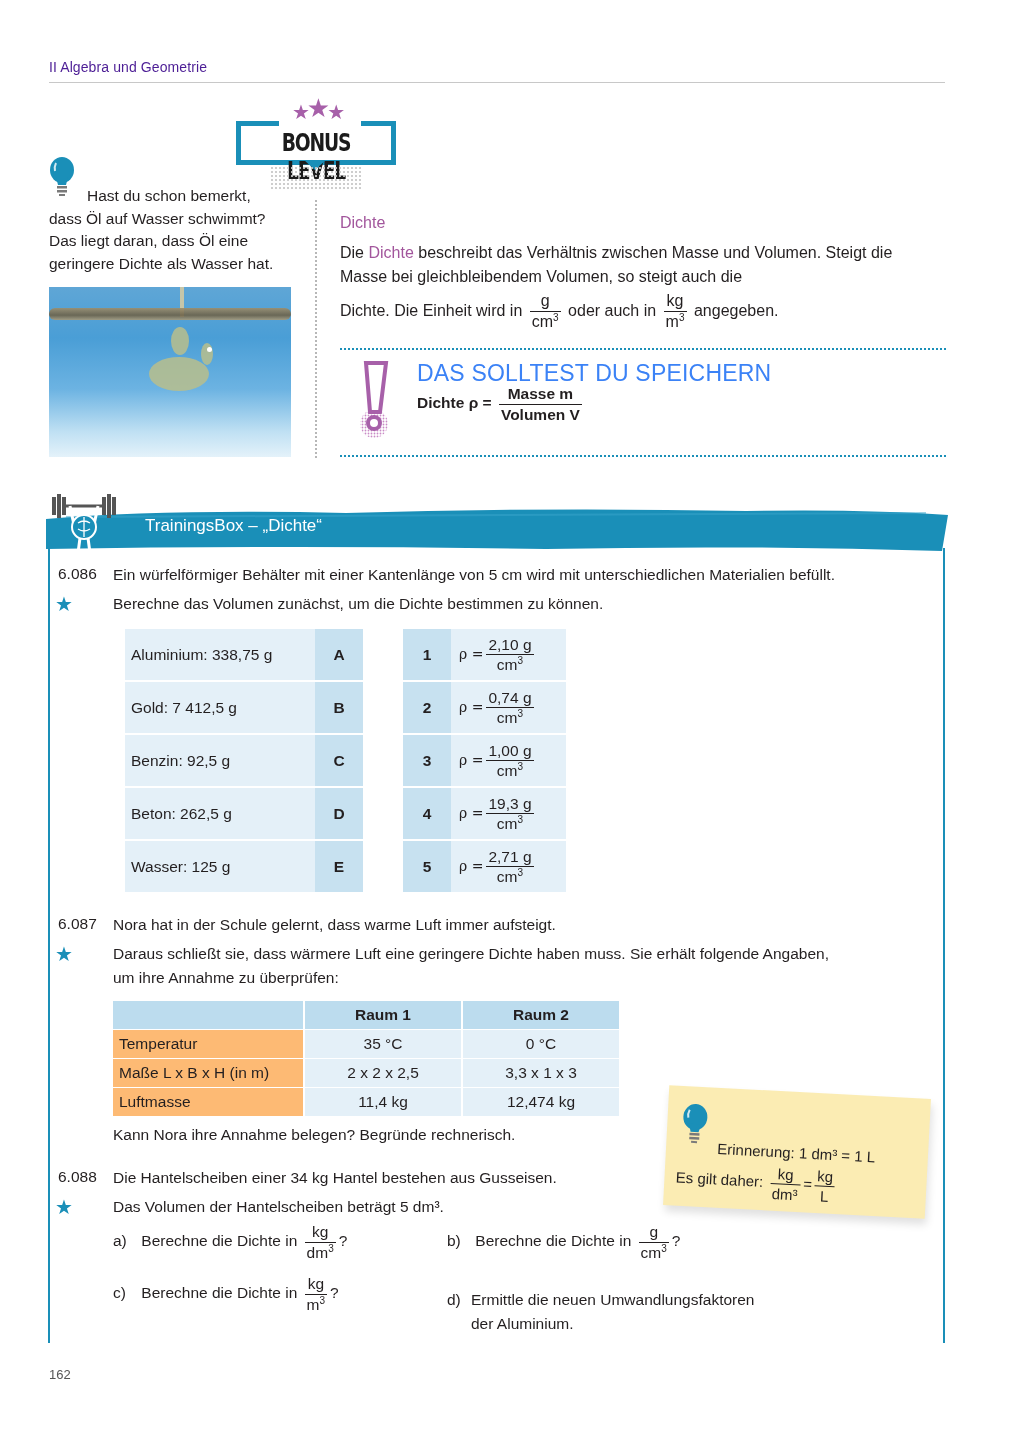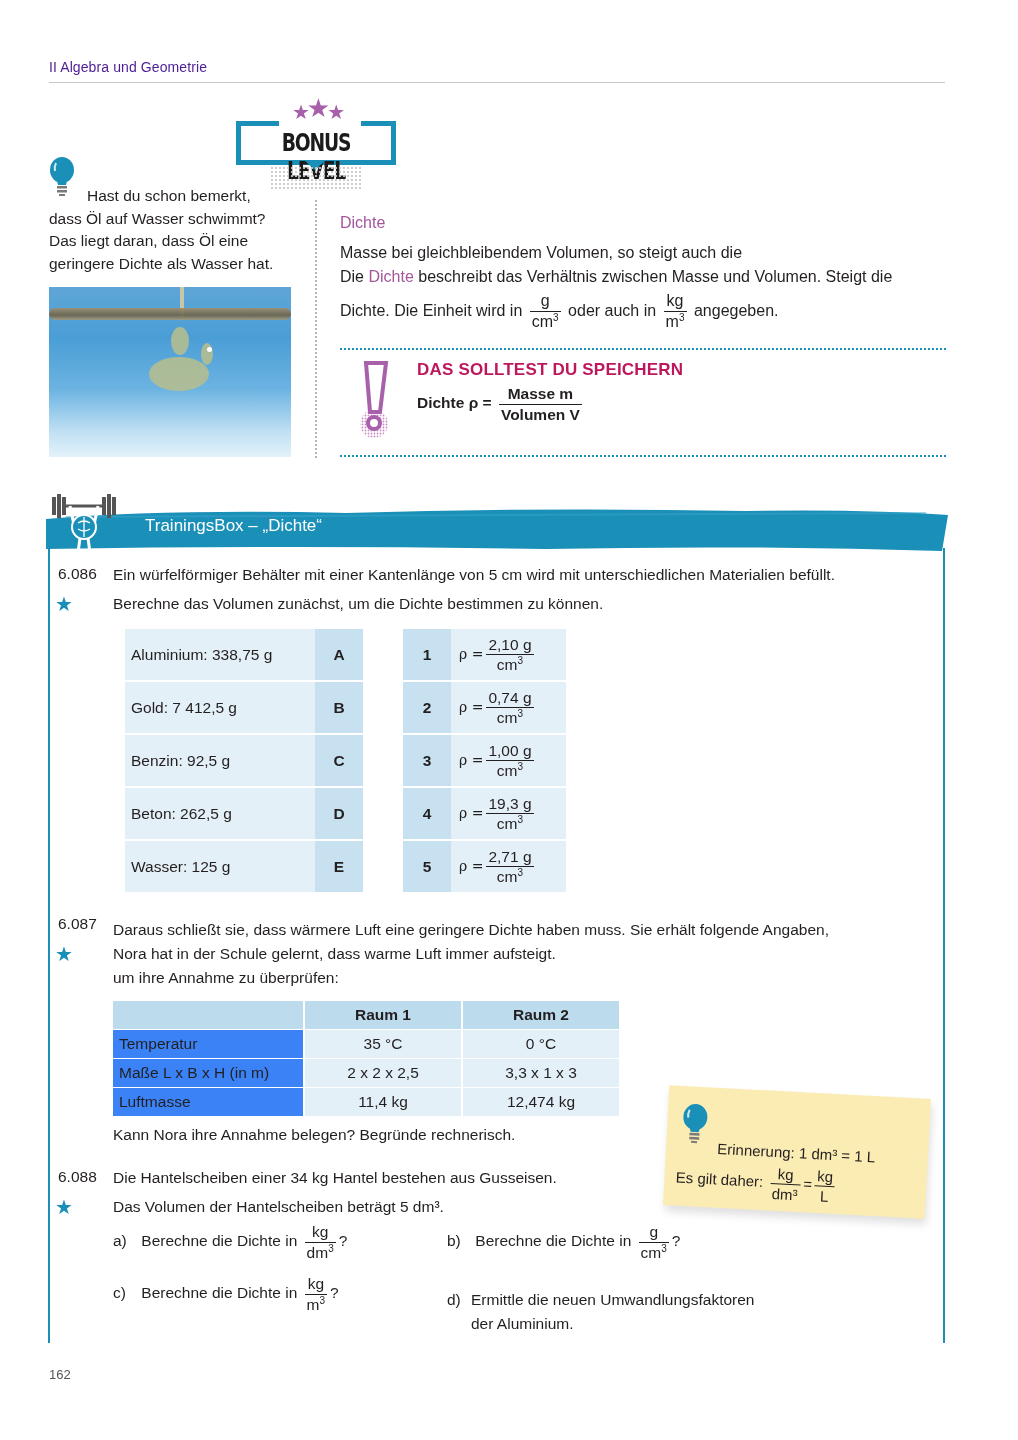--- a/index.html
+++ b/index.html
@@ -34,21 +34,21 @@
   
   .dichte-title { position: absolute; left: 340px; top: 214px; font-size: 16px; color: #a2569c; }
   .dichte-text { position: absolute; left: 340px; top: 241px; width: 608px; font-size: 16px; line-height: 24px; }
   .accent { color: #a2569c; }
   .frac { display: inline-block; vertical-align: middle; text-align: center; margin: 0 3px; line-height: 1; }
   .frac .num { display: block; padding: 0 2px 2px; border-bottom: 1px solid #231f20; }
   .frac .den { display: block; padding: 2px 2px 0; }
   .dotted-line { position: absolute; left: 340px; width: 606px; border-top: 2px dotted #1a8fb8; }
 
   .excl { position: absolute; left: 352px; top: 360px; width: 46px; height: 80px; }
-  .merk-title { position: absolute; left: 417px; top: 360px; font-size: 17px; color: #be185d; font-weight: bold; letter-spacing: 0.2px; }
+  .merk-title { position: absolute; left: 417px; top: 360px; font-size: 23px; color: #3b82f6; font-weight: normal; letter-spacing: 0.2px; }
   .merk-formula { position: absolute; left: 417px; top: 386px; font-size: 15.5px; font-weight: bold; }
   .merk-formula .frac .num { border-bottom: 1.5px solid #231f20; }
 
   
   .tb-banner { position: absolute; left: 46px; top: 505px; width: 902px; height: 46px; }
   .tb-title { position: absolute; left: 145px; top: 516px; color: #fff; font-size: 17px; }
   .tb-icon { position: absolute; left: 48px; top: 491px; width: 72px; height: 64px; }
   .tb-left { position: absolute; left: 48px; top: 548px; height: 795px; border-left: 2px solid #1a8fb8; }
   .tb-right { position: absolute; left: 943px; top: 548px; height: 795px; border-left: 2px solid #1a8fb8; }
 
@@ -62,21 +62,21 @@
   .mt .mat { background: #e4f0f8; width: 190px; padding-left: 6px; }
   .mt .letter { background: #c7e1f0; width: 48px; text-align: center; font-weight: bold; }
   .mt2 .numc { background: #c7e1f0; width: 48px; text-align: center; font-weight: bold; }
   .mt2 .val { background: #e4f0f8; width: 115px; padding-left: 8px; }
   .rho { font-family: "DejaVu Serif", serif; font-size: 14px; }
 
   
   .rt { position: absolute; left: 113px; top: 1000px; border-collapse: separate; border-spacing: 2px 1px; font-size: 15.5px; margin-left: -2px; }
   .rt th { background: #bcdcee; height: 28px; font-weight: bold; }
   .rt td { height: 28px; background: #e4f0f8; }
-  .rt td.rh { background: #3b82f6; padding-left: 6px; width: 190px; }
+  .rt td.rh { background: #fdba74; padding-left: 6px; width: 190px; }
   .rt .c1 { width: 156px; text-align: center; }
   .rt .c2 { width: 156px; text-align: center; }
 
   
   .note { position: absolute; left: 666px; top: 1092px; width: 262px; height: 120px; background: #fbecb3; transform: rotate(3deg); box-shadow: 2px 6px 8px rgba(0,0,0,0.12); }
   .note-text { position: absolute; left: 678px; top: 1135px; width: 240px; font-size: 15px; transform: rotate(3deg); transform-origin: left top; line-height: 24px; }
   .note-text .l1 { padding-left: 40px; display: block; }
   .note-text .l2 { display: block; margin-top: 2px; }
 
   .sub { position: absolute; font-size: 15.5px; }
@@ -121,22 +121,22 @@
   <div class="blob" style="left:122px;top:40px;width:18px;height:28px;"></div>
   <div class="blob" style="left:100px;top:70px;width:60px;height:34px;"></div>
   <div class="blob" style="left:152px;top:56px;width:12px;height:22px;"></div>
   <div class="blob" style="left:158px;top:60px;width:5px;height:5px;background:#ffffff;"></div>
 </div>
 
 <div class="vdivider"></div>
 
 <div class="dichte-title">Dichte</div>
 <div class="dichte-text">
+  <div><span>Die </span><span class="accent">Dichte</span><span> beschreibt das Verhältnis zwischen Masse und Volumen. Steigt die</span></div>
   <div>Masse bei gleichbleibendem Volumen, so steigt auch die</div>
-  <div><span>Die </span><span class="accent">Dichte</span><span> beschreibt das Verhältnis zwischen Masse und Volumen. Steigt die</span></div>
   <div style="margin-top:4px;">
     <span>Dichte. Die Einheit wird in</span>
     <span class="frac"><span class="num">g</span><span class="den"><span>cm</span><sup>3</sup></span></span>
     <span>oder auch in</span>
     <span class="frac"><span class="num">kg</span><span class="den"><span>m</span><sup>3</sup></span></span>
     <span>angegeben.</span>
   </div>
 </div>
 
 <div class="dotted-line" style="top:348px;"></div>
@@ -230,22 +230,22 @@
       </tr>
   <tr>
         <td class="numc">5</td>
         <td class="val"><span class="rho">ρ =</span><span class="frac"><span class="num">2,71 g</span><span class="den"><span>cm</span><sup>3</sup></span></span></td>
       </tr>
 </tbody>
   </table>
 
 <div class="task-num" style="top:915px;">6.087</div>
 <div class="task-text" style="top:913px;">
+  <div>Nora hat in der Schule gelernt, dass warme Luft immer aufsteigt.</div>
   <div style="margin-top:5px;">Daraus schließt sie, dass wärmere Luft eine geringere Dichte haben muss. Sie erhält folgende Angaben,</div>
-  <div>Nora hat in der Schule gelernt, dass warme Luft immer aufsteigt.</div>
   <div>um ihre Annahme zu überprüfen:</div>
 </div>
 <div class="task-star" style="top:944px;">★</div>
 
 <table class="rt">
   <tbody>
       <tr>
     <th class="rh-h" style="background:#bcdcee;width:190px;"></th>
     <th class="c1">Raum 1</th>
     <th class="c2">Raum 2</th>

